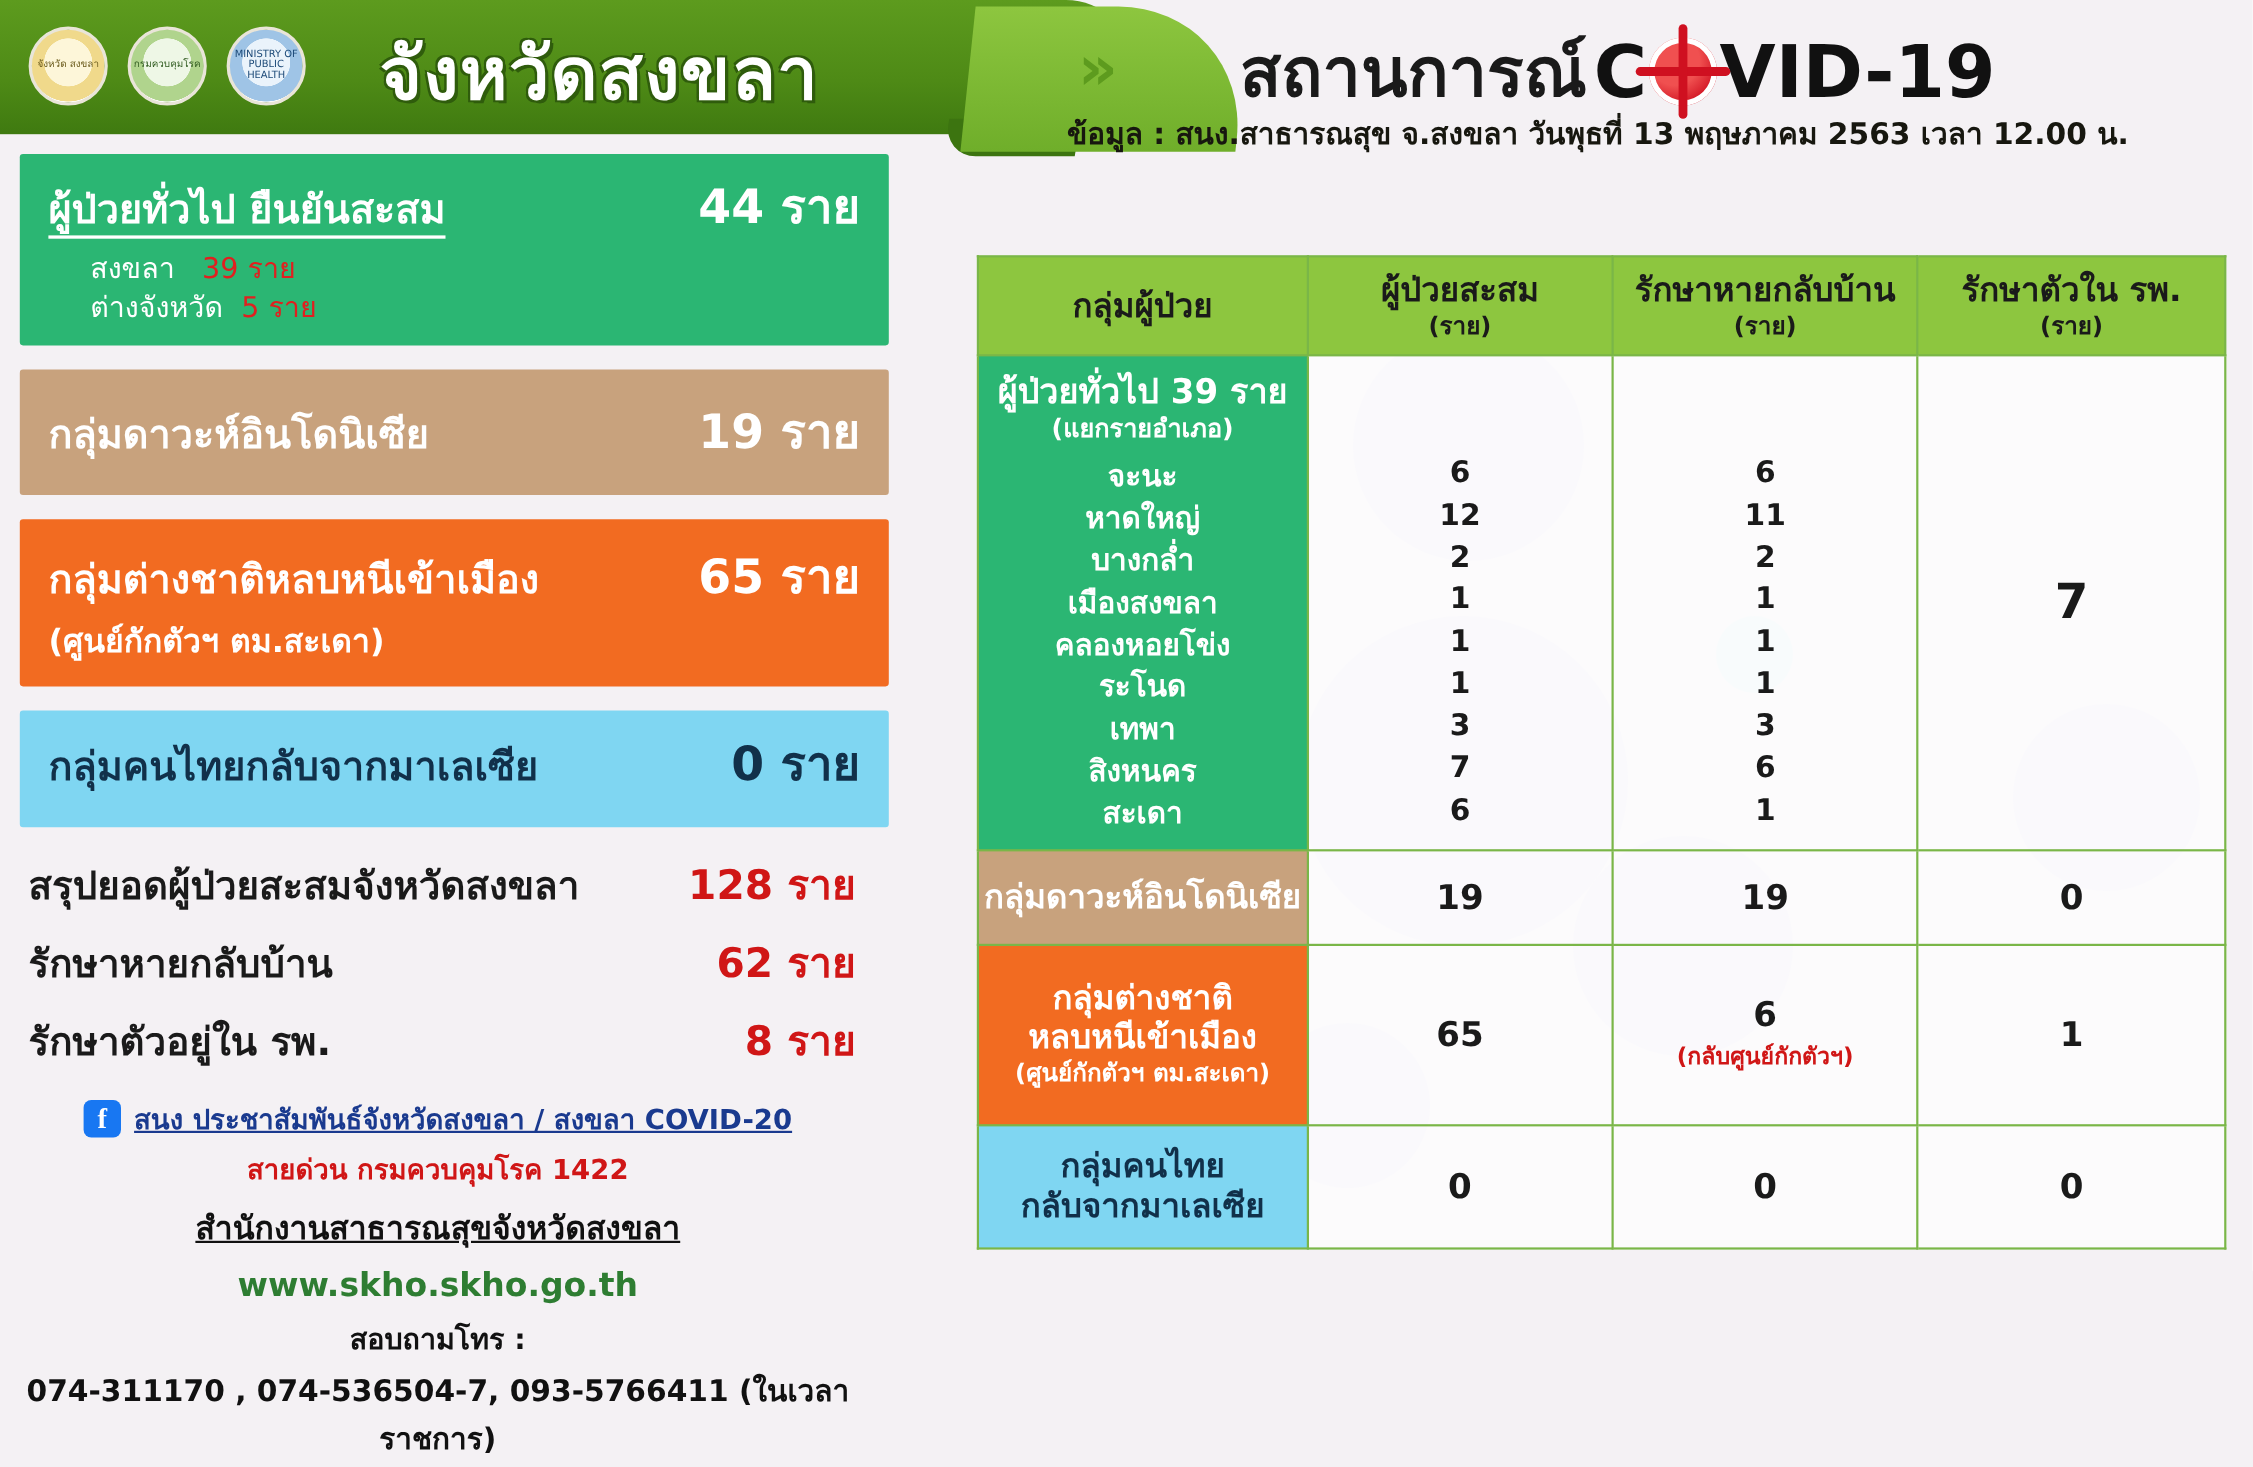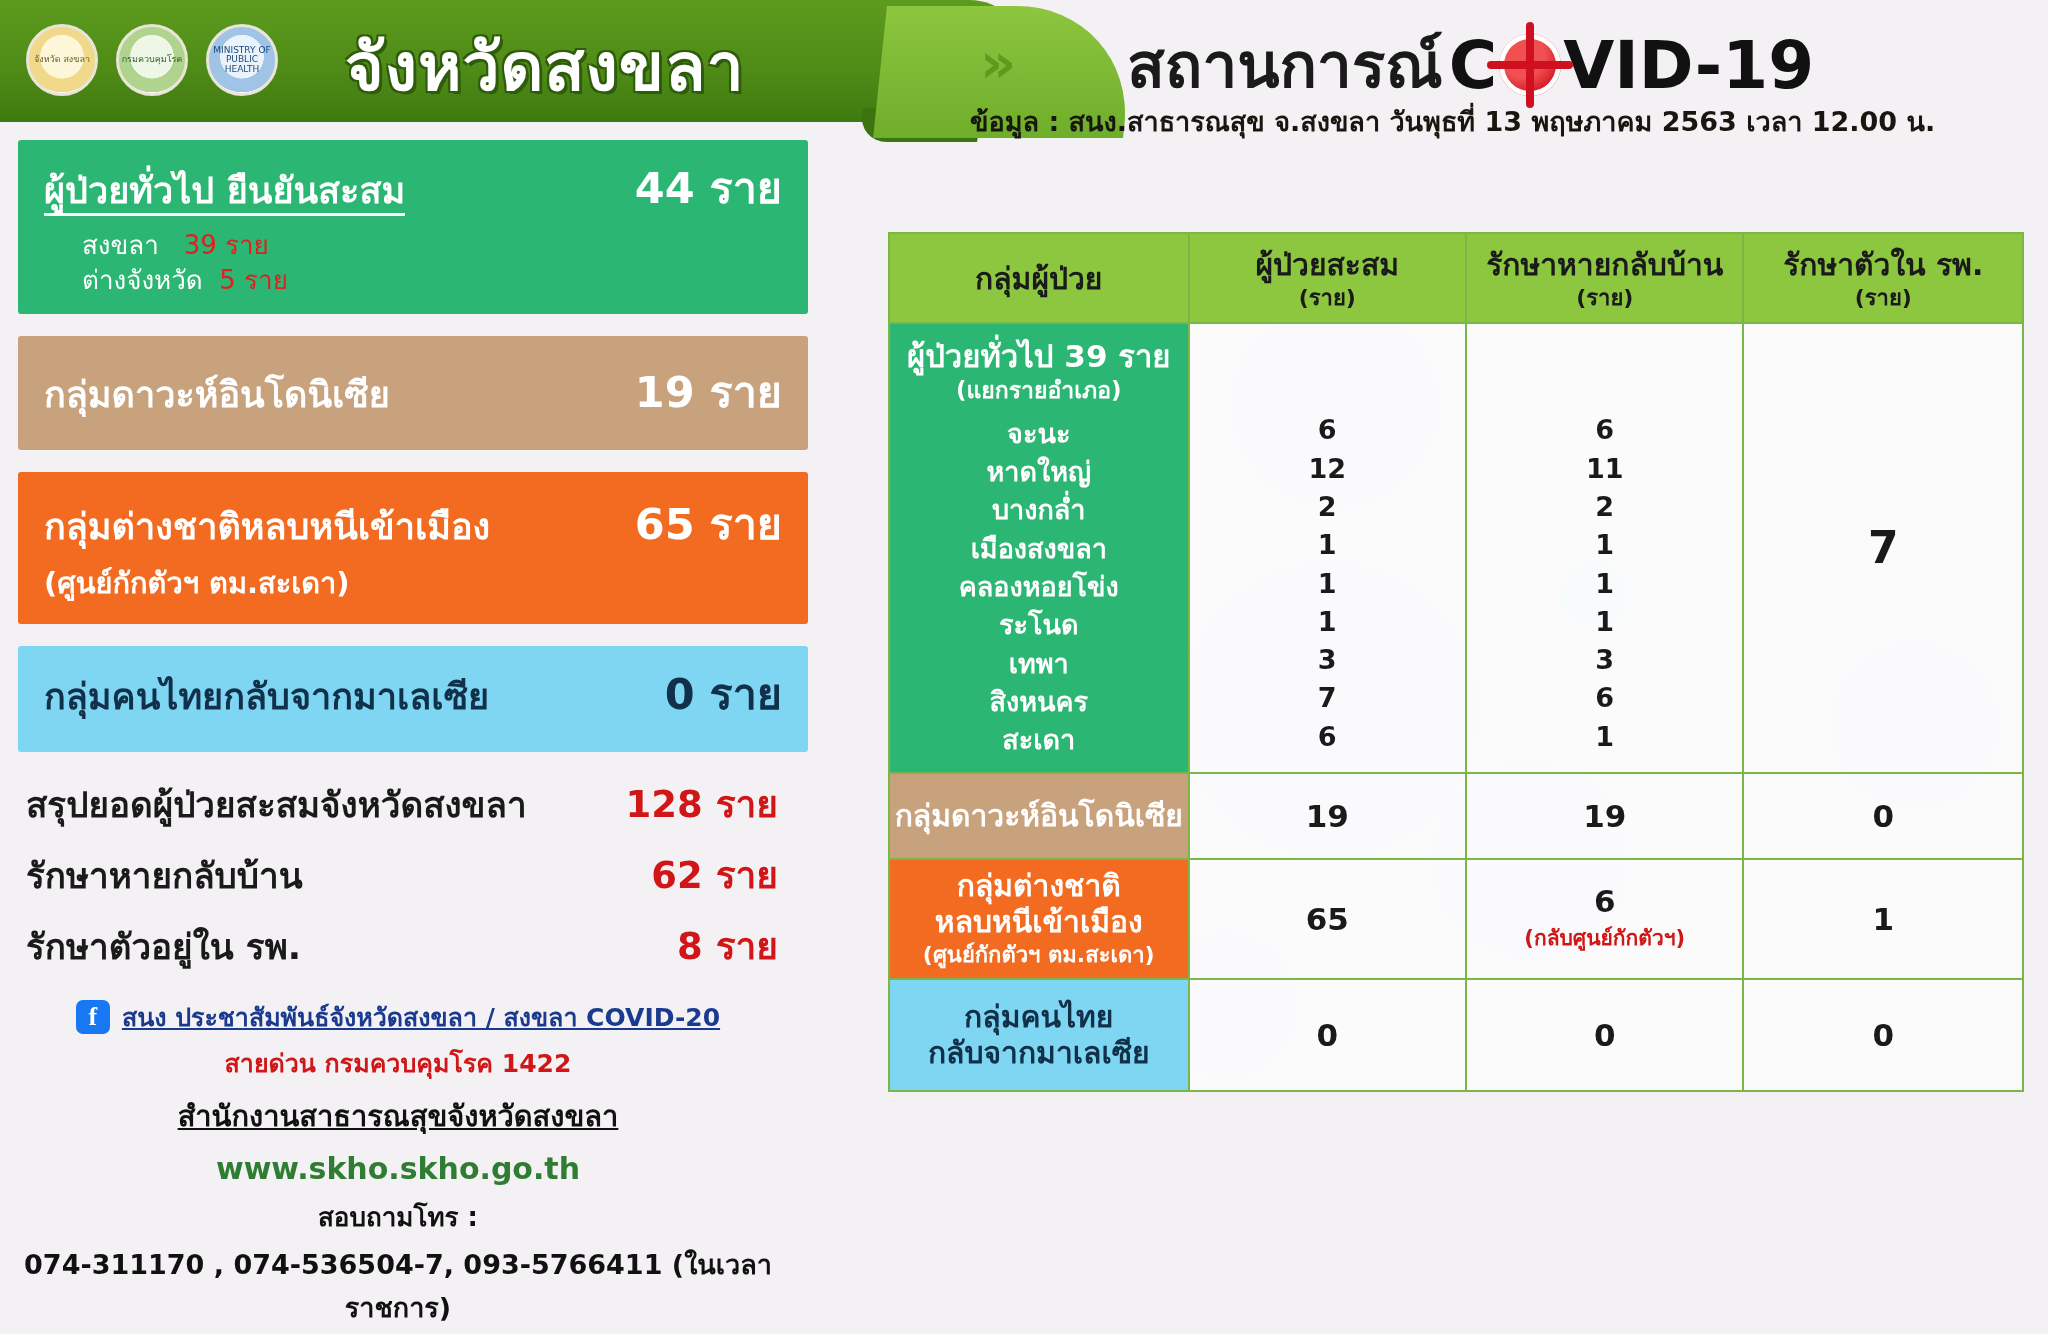--- a/index.html
+++ b/index.html
@@ -362,21 +362,21 @@
         </tr>
 
         <tr>
           <td class="rowhead tan" style="height:86px">กลุ่มดาวะห์อินโดนิเซีย</td>
           <td class="num">19</td>
           <td class="num">19</td>
           <td class="num">0</td>
         </tr>
 
         <tr>
-          <td class="rowhead orange" style="height:120px">
+          <td class="rowhead orange" style="height:164px">
             <div>กลุ่มต่างชาติ</div>
             <div>หลบหนีเข้าเมือง</div>
             <span class="small">(ศูนย์กักตัวฯ ตม.สะเดา)</span>
           </td>
           <td class="num">65</td>
           <td class="num">
             <div>6</div>
             <span class="redlbl">(กลับศูนย์กักตัวฯ)</span>
           </td>
           <td class="num">1</td>

